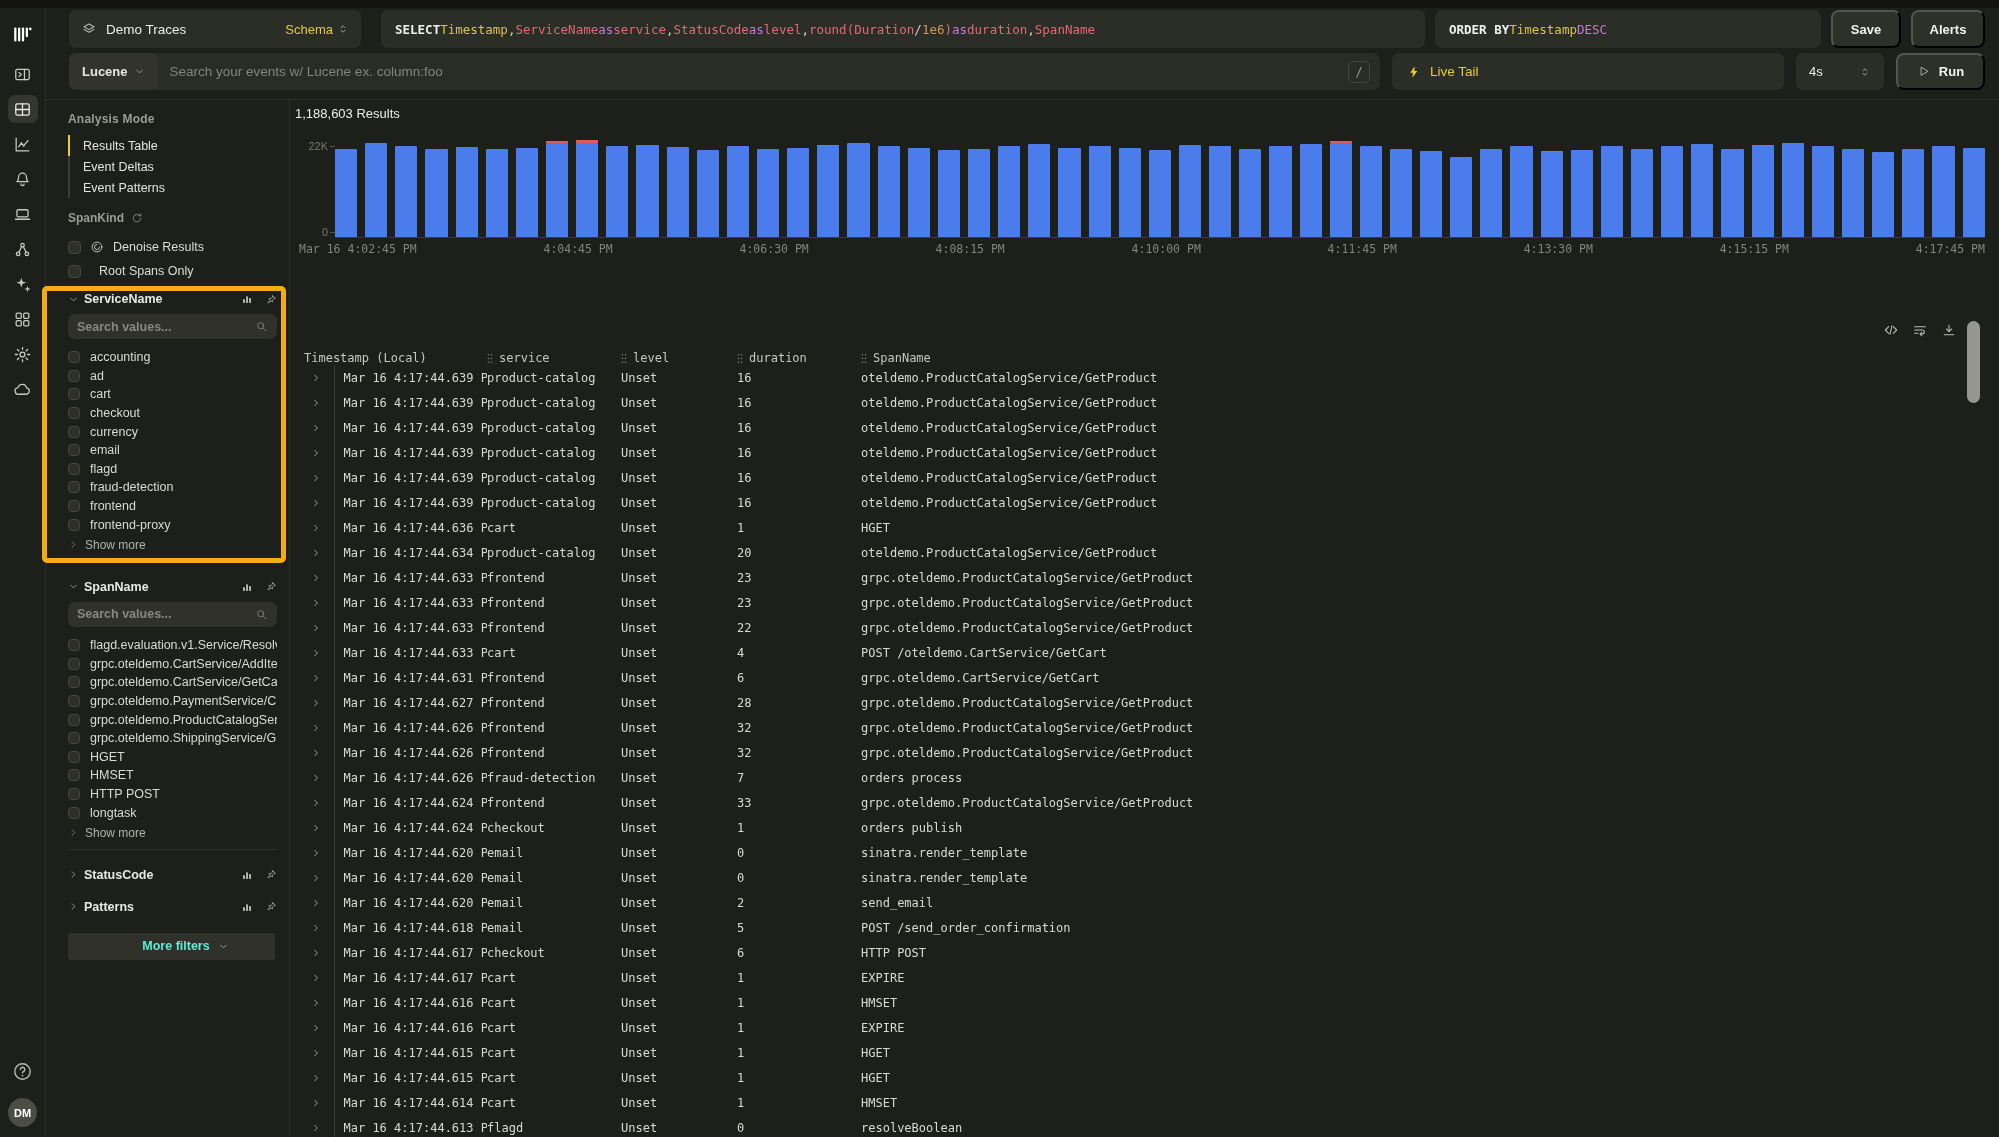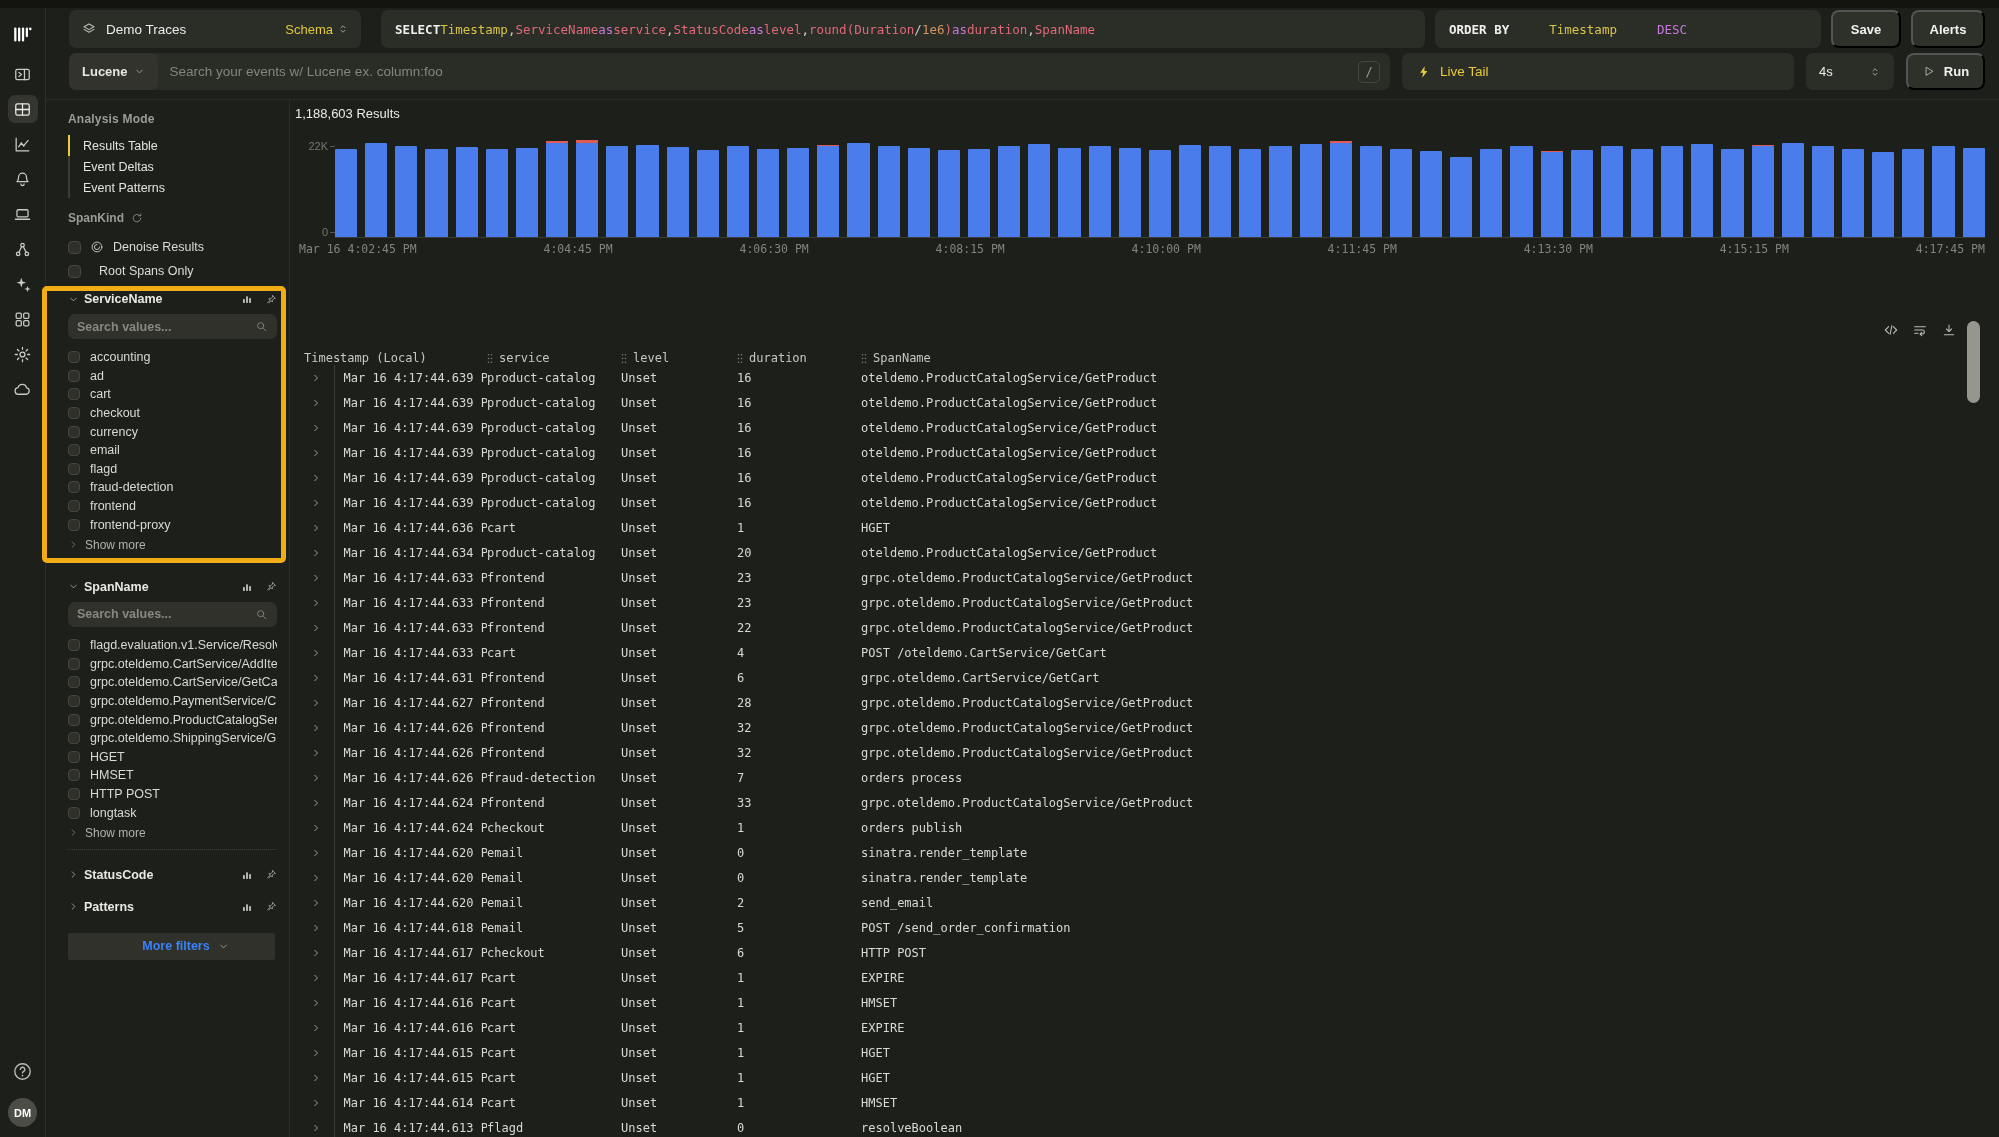--- a/index.html
+++ b/index.html
@@ -28,42 +28,42 @@
   .tb-row1 { margin-top:0; height:38px; gap:10px; }
   .tb-row2 { margin-top:5px; height:37px; gap:12px; }
   .box { background:#2b2d27; border-radius:7px; height:38px; display:flex; align-items:center; }
   .source-box { width:292px; padding:0 12px; gap:9px; }
   .source-label { font-size:13.5px; color:#ececea; }
   .schema-chip { margin-left:auto; display:flex; align-items:center; gap:4px; color:#e3c93c; font-size:13px; font-weight:500; }
   .icon { display:inline-flex; color:#b9bbb4; }
   .icon svg { display:block; }
   .gear-btn { color:#b9bbb4; }
   .sql-box { flex:1; padding:0 14px; font-family:"DejaVu Sans Mono", monospace; font-size:12.5px; white-space:nowrap; overflow:hidden; }
-  .orderby-box { width:386px; padding:16px 14px; font-family:"DejaVu Sans Mono", monospace; font-size:12.5px; white-space:nowrap;gap:40px; }
+  .orderby-box { width:386px; padding:16px 14px; font-family:"DejaVu Sans Mono", monospace; font-size:12.5px; white-space:nowrap; }
   .tok-kw { color:#f0f0ee; font-weight:700; }
   .tok-col { color:#d9c54a; }
   .tok-fld { color:#e0697a; }
   .tok-op  { color:#c678dd; }
   .tok-num { color:#cf9660; }
   .tok-pl  { color:#cfd0ca; }
   .btn { background:#2e302a; border-radius:8px; height:38px; display:flex; align-items:center; justify-content:center; font-size:13px; font-weight:700; color:#f2f3ef; }
   .save-btn { width:70px; }
   .alerts-btn { width:74px; }
 
   .search-wrap { flex:1; background:#2a2c26; border-radius:7px; height:37px; display:flex; align-items:center; padding-right:10px; }
   .lucene-chip { background:#31332c; border-radius:7px; height:37px; display:flex; align-items:center; gap:6px; padding:0 13px; font-size:13px; font-weight:600; color:#e6e7e2; flex:none; }
   .search-input { flex:1; background:transparent; border:none; outline:none; font-size:13.5px; color:#d8d9d3; padding:0 12px; font-family:"Liberation Sans", sans-serif; }
   .search-input::placeholder { color:#83857e; }
   .slash-badge { width:22px; height:22px; border:1px solid #45473f; border-radius:5px; color:#9a9c95; font-size:12px; display:flex; align-items:center; justify-content:center; font-family:"DejaVu Sans Mono", monospace; flex:none; }
   .livetail-btn { width:392px; height:37px; justify-content:flex-start; padding:0 15px; gap:9px; background:#2b2d27; border-radius:7px; display:flex; align-items:center; }
   .livetail-label { color:#e9cb3a; font-size:13.5px; font-weight:500; }
   .bolt { color:#e9cb3a; }
   .interval-btn { width:88px; height:37px; padding:0 13px; justify-content:space-between; font-weight:500; }
   .interval-label { font-size:13px; color:#ececea; }
-  .run-btn { width:79px; height:37px; gap:9px; }
+  .run-btn { width:89px; height:37px; gap:9px; }
 
   
   .content { flex:1; display:flex; min-height:0; }
   .panel { width:244px; flex:none; border-right:1px solid #2b2d27; padding:12px 12px 0 22px; font-size:12.5px; position:relative; }
   .panel-heading { color:#9a9c95; font-size:12px; font-weight:700; letter-spacing:.2px; }
   .mode-list { margin-top:9px; margin-bottom:13px; }
   .mode-item { border-left:2px solid #3a3c36; padding-left:13px; height:21px; display:flex; align-items:center; color:#e3e4df; cursor:pointer; }
   .mode-item.active { border-left-color:#e9cb3a; }
   .filters-head { display:flex; align-items:center; gap:7px; color:#9a9c95; font-size:12px; font-weight:700; margin-bottom:10px; }
   .toggle-row { display:flex; align-items:center; gap:9px; height:24px; color:#dcdDD7; color:#dcddd7; }
@@ -75,21 +75,21 @@
   .fgroup-head .chev { color:#b9bbb4; display:inline-flex; }
   .fgroup-tools { margin-left:auto; display:flex; gap:13px; color:#8b8d85; align-items:center; }
   .fsearch { margin:8px 0 9px; height:25px; background:#2f312a; border-radius:7px; display:flex; align-items:center; padding:0 9px; }
   .fsearch input { flex:1; background:transparent; border:none; outline:none; color:#c9cbc4; font-size:12.5px; font-weight:600; font-family:"Liberation Sans", sans-serif; }
   .fsearch input::placeholder { color:#878980; font-weight:600; }
   .fvalue { display:flex; align-items:center; gap:10px; height:18.6px; color:#d9dad4; cursor:pointer; white-space:nowrap; overflow:hidden; }
   .fvalue .cb { width:12px; height:12px; }
   .show-more { display:flex; align-items:center; gap:6px; color:#b0b2ab; font-size:12px; height:18px; margin-top:2px; cursor:pointer; }
   .show-more .chev { color:#8b8d85; display:inline-flex; }
   .annotation { position:absolute; left:-26px; right:-9px; top:3px; bottom:-2px; border:5px solid #f2ad16; border-radius:5px; pointer-events:none; z-index:40; }
-  .more-filters { margin:10px 2px 0 0; height:27px; background:#2f312a; border-radius:2px; display:flex; align-items:center; justify-content:center; gap:8px; font-weight:700; font-size:12.5px; color:#3b82f6; cursor:pointer;padding-left:28px; }
+  .more-filters { margin:10px 2px 0 0; height:27px; background:#2f312a; border-radius:2px; display:flex; align-items:center; justify-content:center; gap:8px; font-weight:700; font-size:12.5px; color:#5eead4; cursor:pointer;padding-left:28px; }
 
   
   .results { flex:1; min-width:0; position:relative; padding:4px 0 0 5px; display:flex; flex-direction:column; }
   .results-count { font-size:13px; font-weight:500; color:#eceDE8; color:#ecede8; height:18px; margin-top:2px; }
   .chart { display:flex; margin-top:16px; }
   .y-axis { width:40px; flex:none; display:flex; flex-direction:column; justify-content:space-between; align-items:flex-end; font-family:Liberation Sans, sans-serif; font-size:11px; color:#75776f; padding-bottom:0; }
   .y-axis span { display:inline-flex; align-items:center; gap:2px; }
   .y-axis span::after { content:""; width:5px; height:1px; background:#565851; }
   .plot { flex:1; height:98px; margin:0 14px 0 0; display:flex; align-items:flex-end; gap:8px; border-bottom:1px solid #3a3c35; }
   .bar { flex:1; display:flex; flex-direction:column; justify-content:flex-end; height:100%; }

